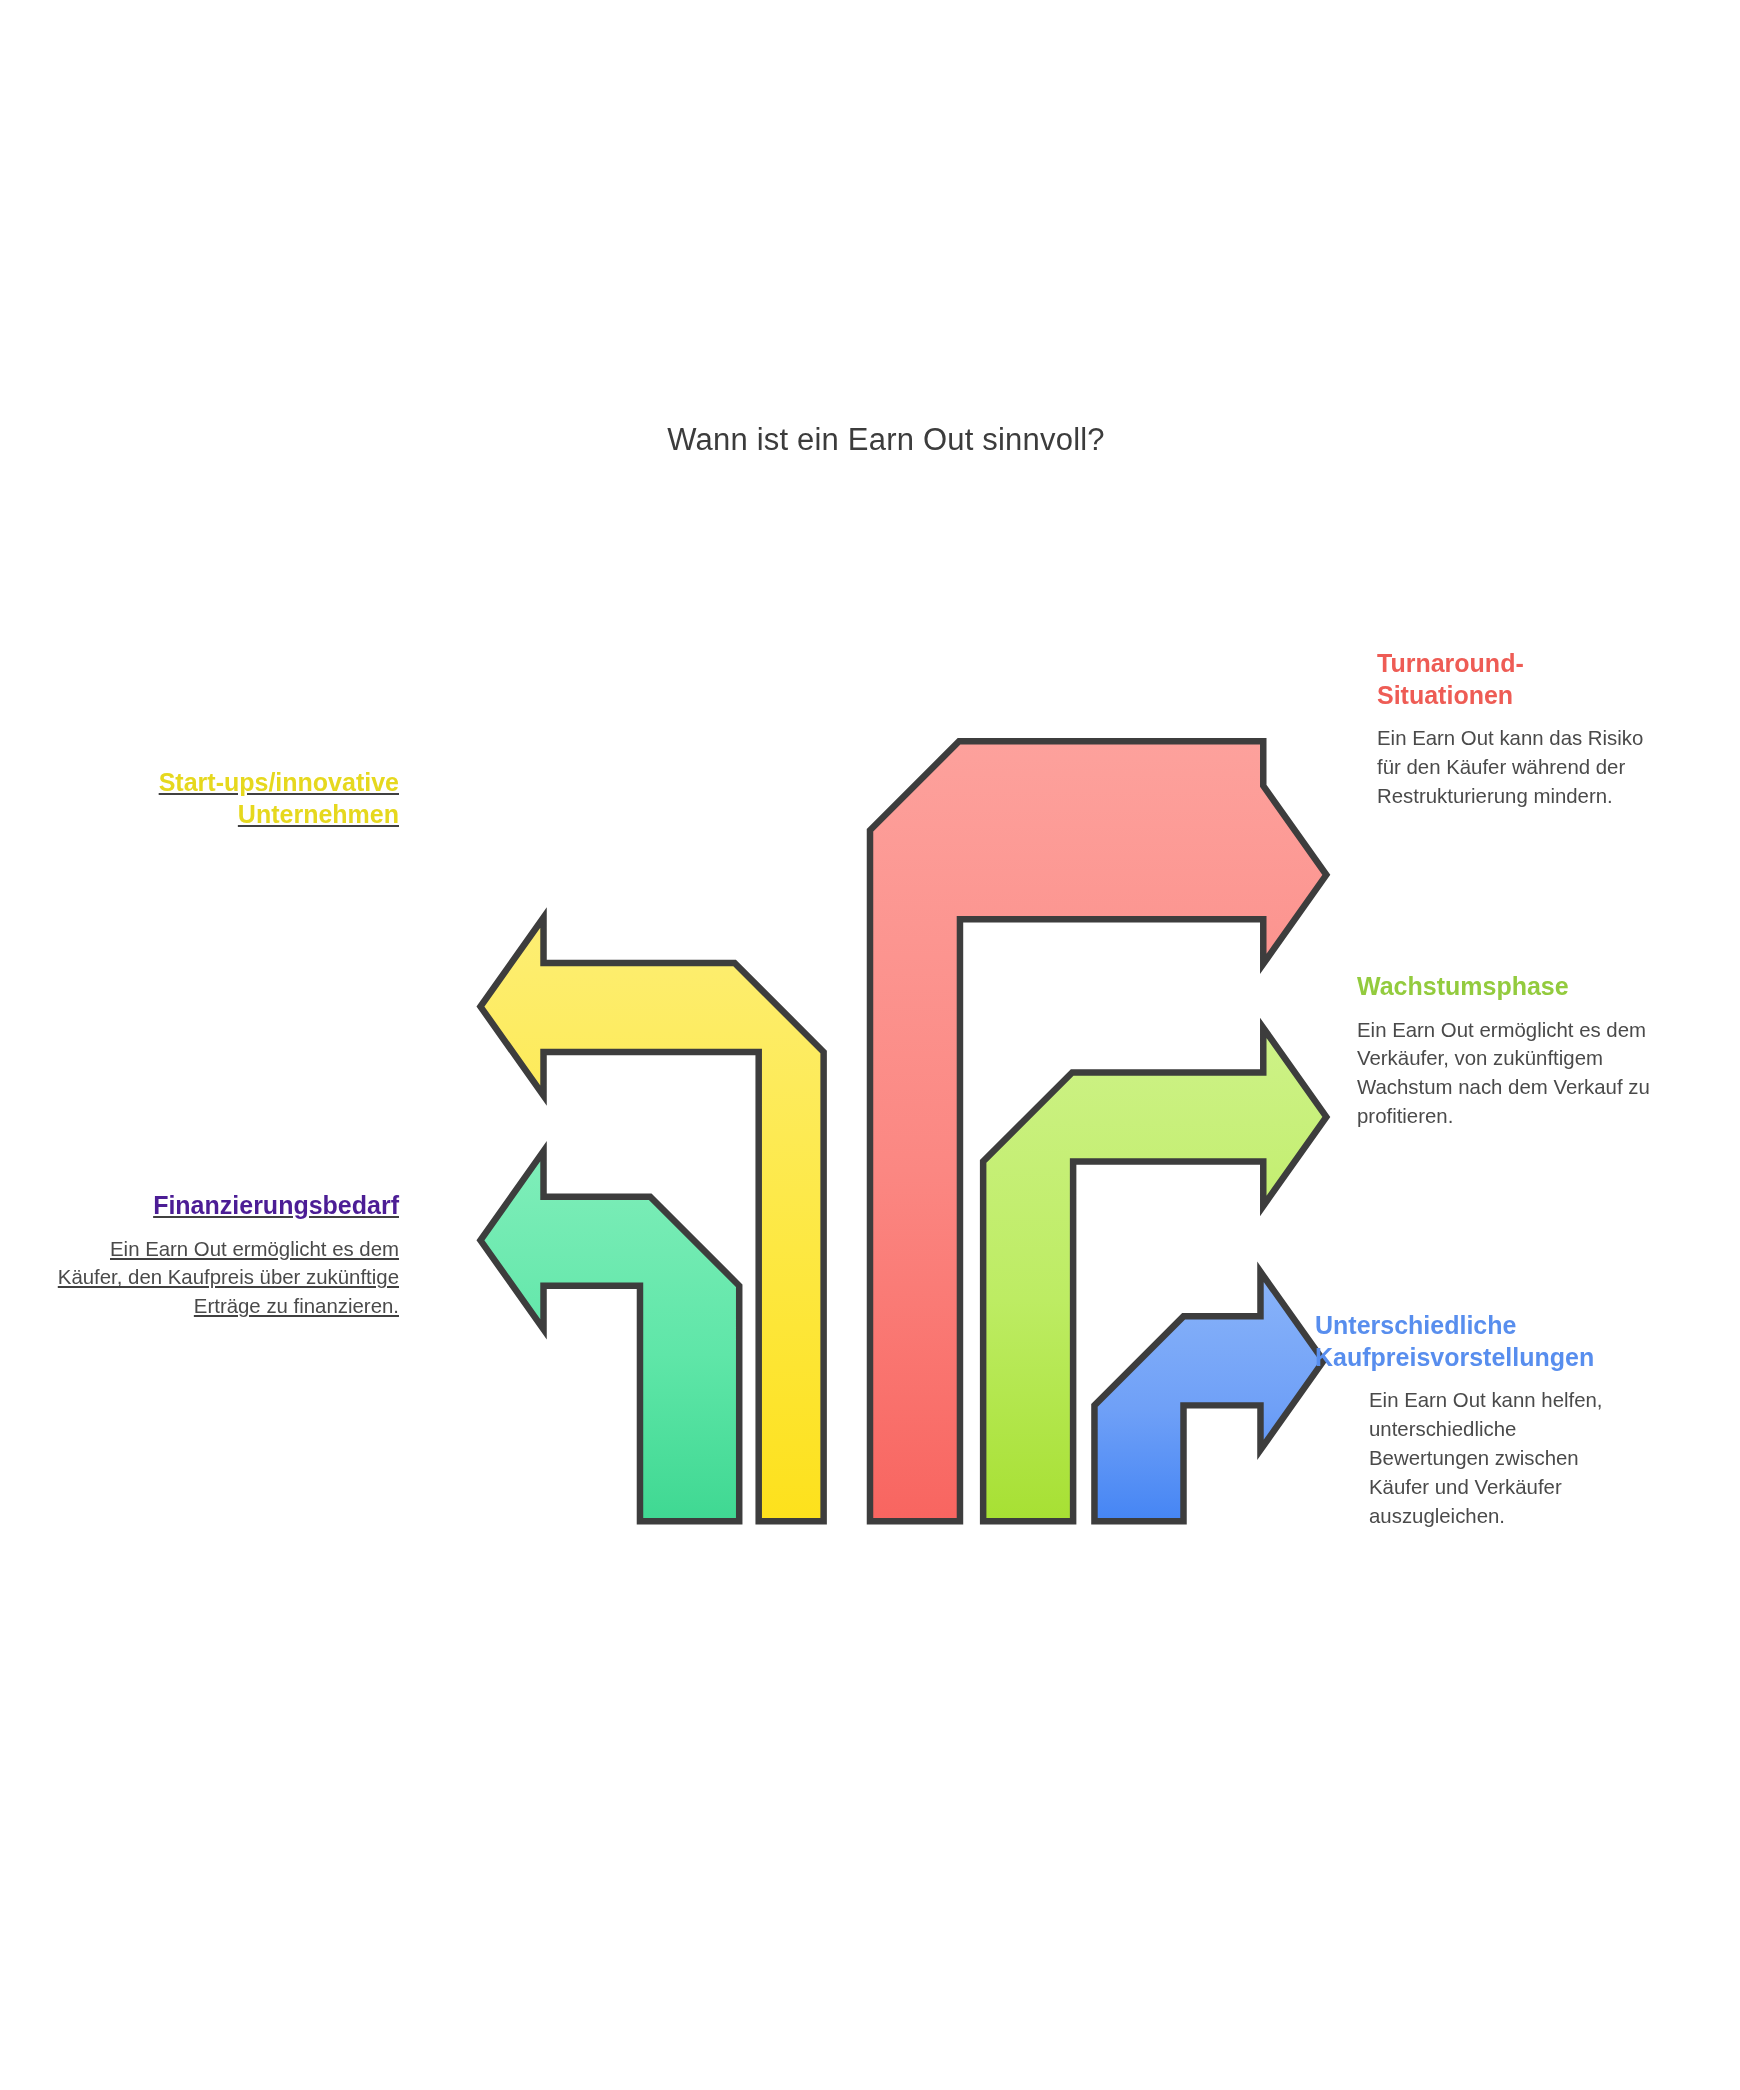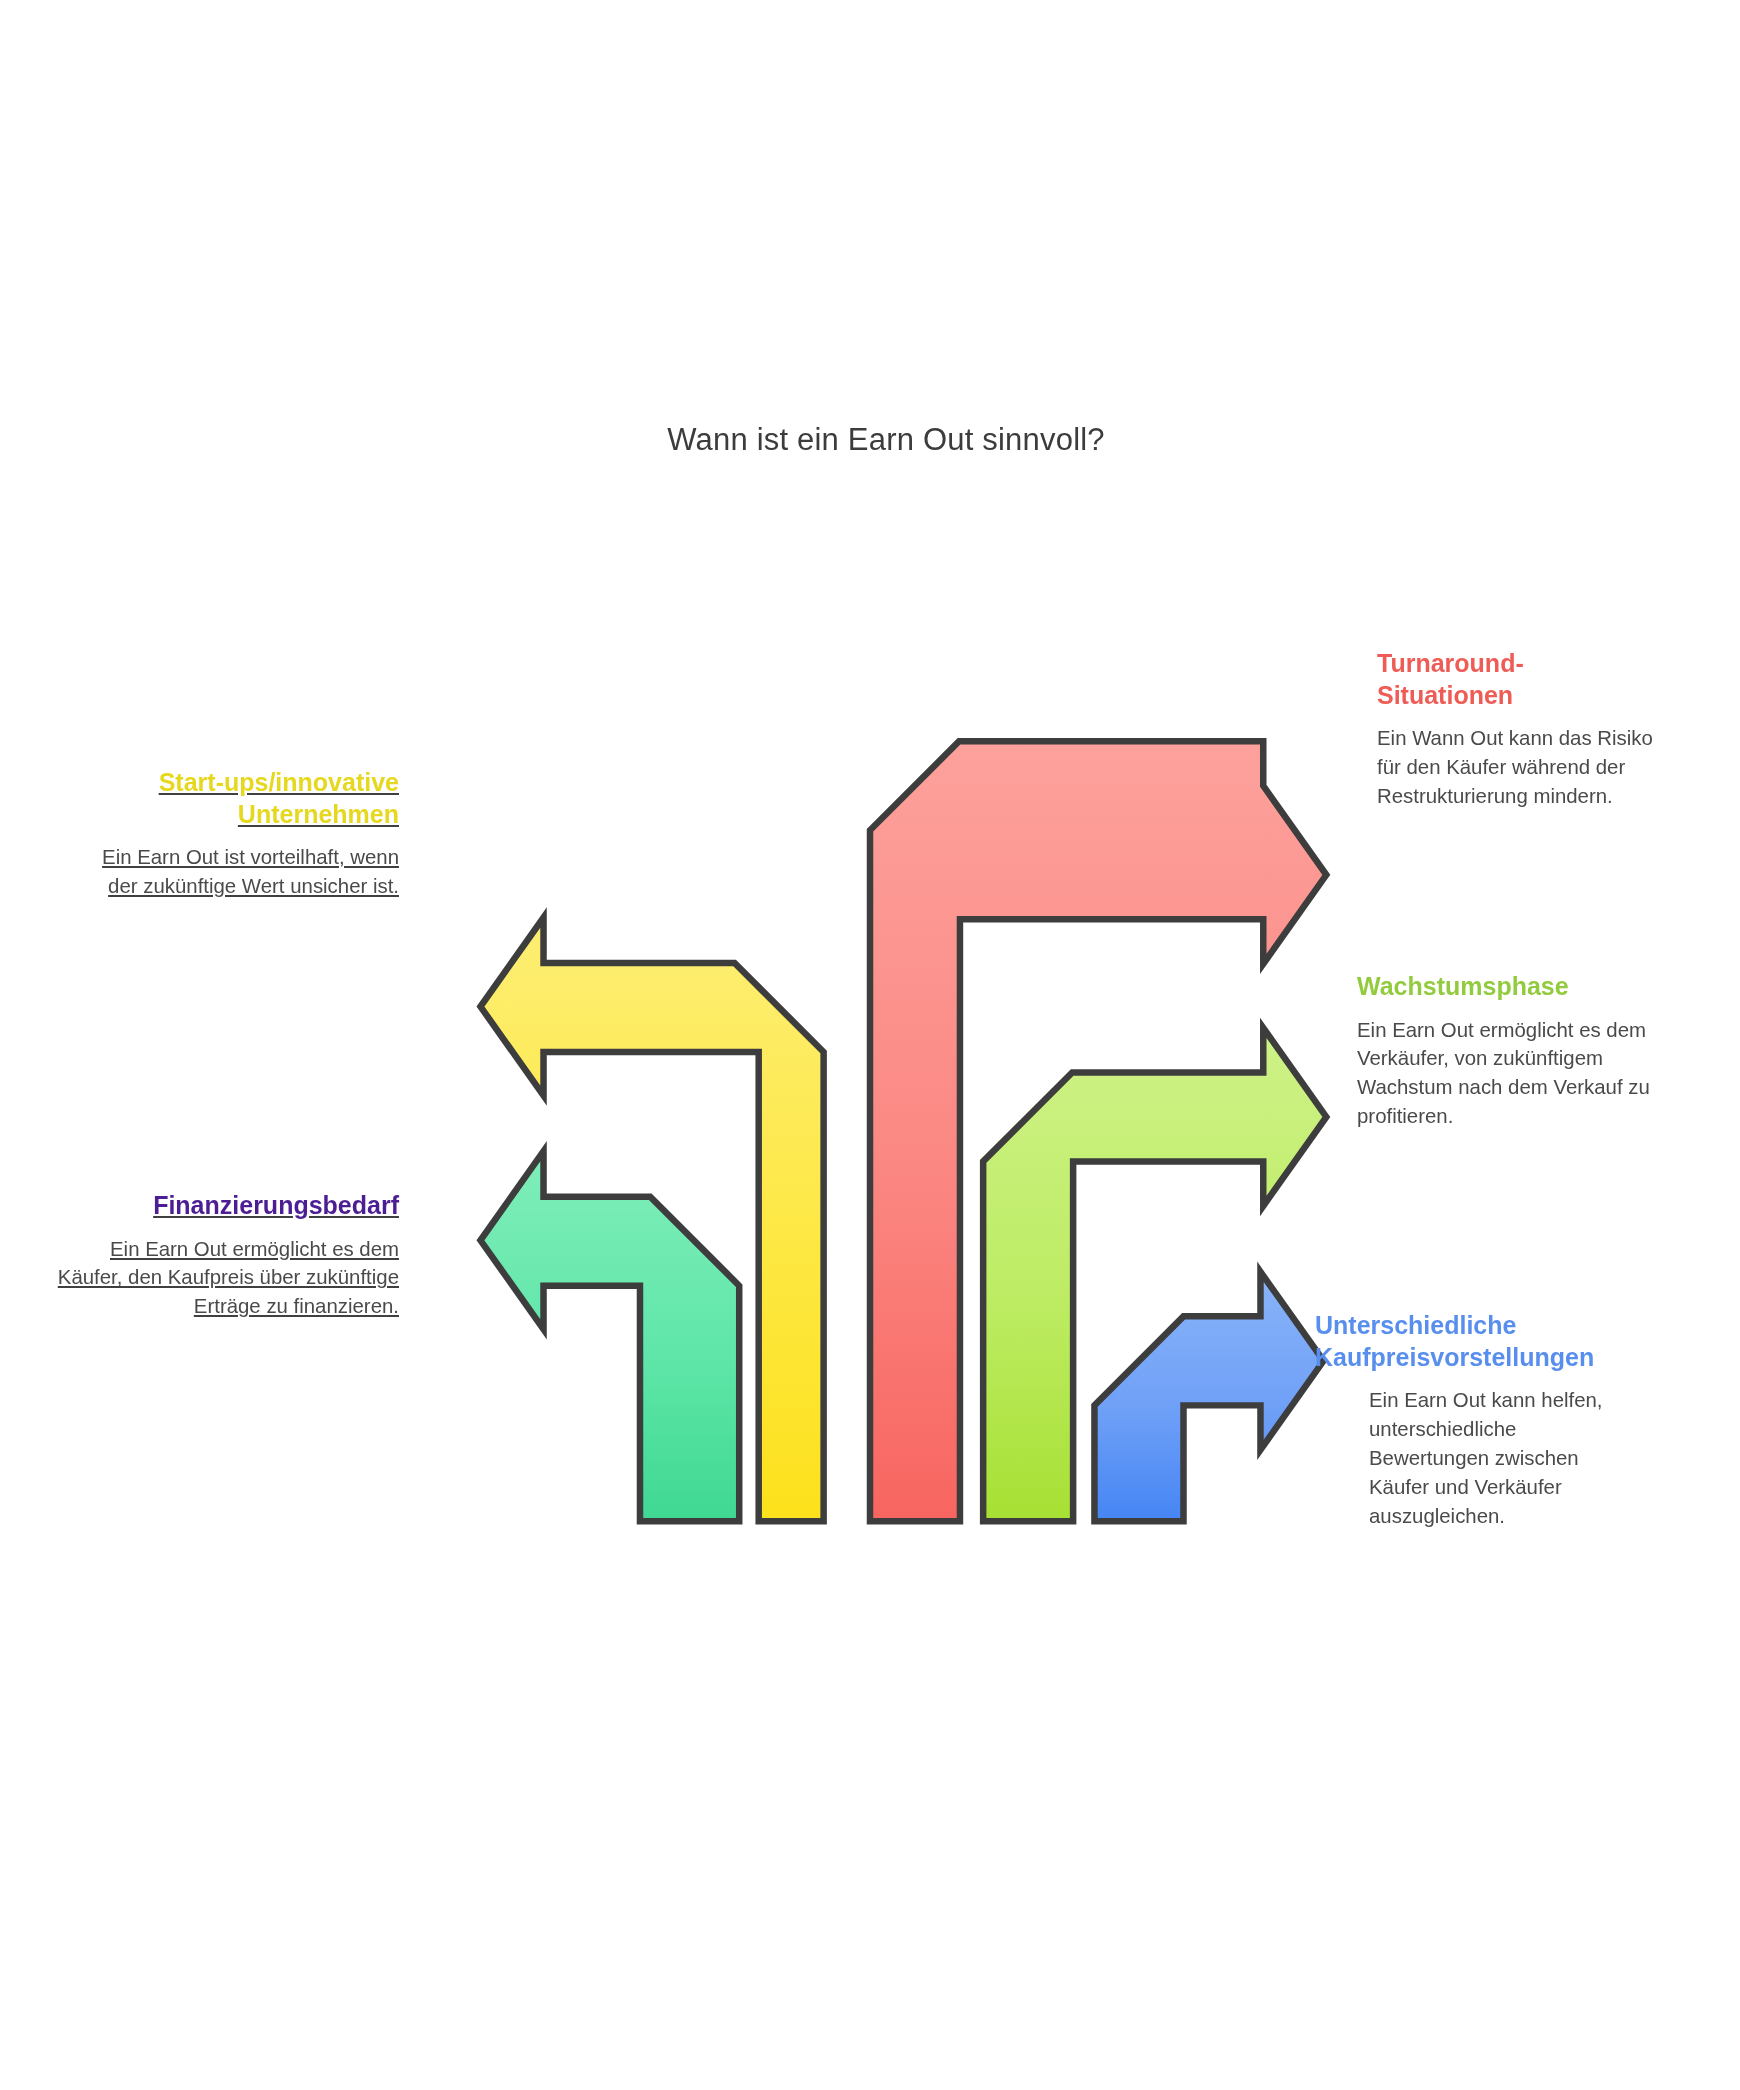--- a/index.html
+++ b/index.html
@@ -201,31 +201,30 @@
                L 1359 1563
                L 1359 1515
                L 1276 1515
                L 1276 1640
                Z"></path>
     </g>
   </svg>
 
   <div class="callout align-right" id="callout-startups">
     <div class="c-title">Start-ups/innovative Unternehmen</div>
-    <div class="c-body">Ein Earn Out ist vorteilhaft, wenn der zukünftige Wert unsicher ist.</div>
   </div>
 
   <div class="callout align-right" id="callout-finanzierung">
     <div class="c-title">Finanzierungsbedarf</div>
     <div class="c-body">Ein Earn Out ermöglicht es dem Käufer, den Kaufpreis über zukünftige Erträge zu finanzieren.</div>
   </div>
 
   <div class="callout align-left" id="callout-turnaround">
     <div class="c-title">Turnaround-Situationen</div>
-    <div class="c-body">Ein Wann Out kann das Risiko für den Käufer während der Restrukturierung mindern.</div>
+    <div class="c-body">Ein Earn Out kann das Risiko für den Käufer während der Restrukturierung mindern.</div>
   </div>
 
   <div class="callout align-left" id="callout-wachstum">
     <div class="c-title">Wachstumsphase</div>
     <div class="c-body">Ein Earn Out ermöglicht es dem Verkäufer, von zukünftigem Wachstum nach dem Verkauf zu profitieren.</div>
   </div>
 
   <div class="callout align-left" id="callout-kaufpreis">
     <div class="c-title">Unterschiedliche Kaufpreisvorstellungen</div>
     <div class="c-body">Ein Earn Out kann helfen, unterschiedliche Bewertungen zwischen Käufer und Verkäufer auszugleichen.</div>

